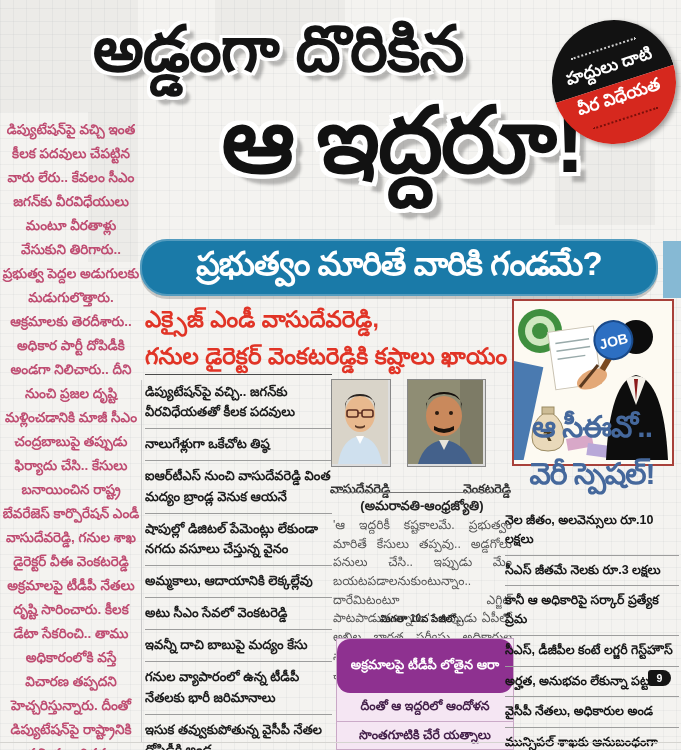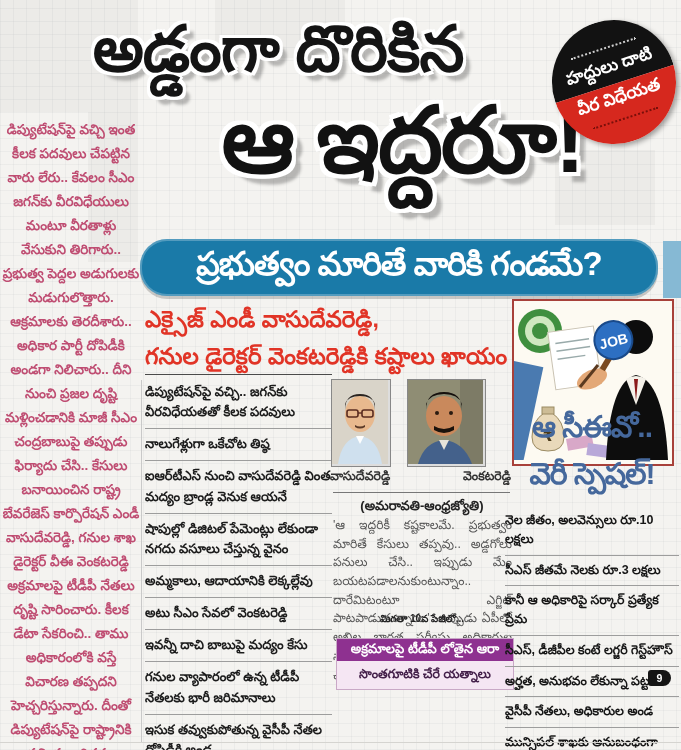--- a/index.html
+++ b/index.html
@@ -57,30 +57,30 @@
   .subhead .s2{font-size:23px;line-height:1.6;}
   
   .mid-rule{position:absolute;left:145px;top:374px;width:187px;height:0;border-top:1.5px solid #4a4a4a;}
   .mid-list{position:absolute;left:145px;top:377px;width:187px;}
   .mid-list .it{font-size:13px;font-weight:bold;color:#1b1b1b;line-height:1.55;padding:5px 0 6px;border-bottom:1px solid #9d9d9d;}
   .mid-list .it:last-child{border-bottom:none;}
   
   .photo{position:absolute;top:379px;height:86px;border:1px solid #888;background:#ddd;}
   .photoA{left:331px;width:58px;}
   .photoB{left:407px;width:77px;}
-  .cap-row{position:absolute;left:330px;top:469px;width:181px;display:flex;justify-content:space-between;}
+  .cap-row{position:absolute;left:330px;top:482px;width:181px;display:flex;justify-content:space-between;}
   .cap{font-size:12.5px;font-weight:bold;color:#333;}
   .cap-rule{position:absolute;left:333px;top:492px;width:177px;border-top:1px solid #777;}
   
   .dateline{position:absolute;left:333px;top:498px;width:178px;text-align:center;font-size:13px;font-weight:bold;color:#222;}
   .report{position:absolute;left:333px;top:516px;width:179px;font-size:12.3px;line-height:1.52;color:#575757;text-align:justify;}
   .contin{position:absolute;left:333px;top:613px;width:178px;text-align:center;font-size:10px;font-weight:bold;color:#222;}
   
   .pbox{position:absolute;left:336px;top:638px;width:176px;background:#f5e6f3;border:1px solid #c9a8c6;}
-  .pbox .phead{background:#8e3190;color:#fff;font-weight:bold;font-size:13px;text-align:center;padding:2px 2px;}
+  .pbox .phead{background:#8e3190;color:#fff;font-weight:bold;font-size:13px;text-align:center;padding:18px 2px;border-radius:13px;}
   .pbox .pit{font-size:12.5px;font-weight:bold;color:#44204a;text-align:center;padding:5px 2px;border-bottom:1px solid #cbaac8;line-height:1.4;}
   .pbox .pit:last-child{border-bottom:none;}
   
   .illus{position:absolute;left:512px;top:299px;width:158px;height:163px;border:2px solid #a8413a;background:#fdfaf2;overflow:hidden;}
   .r-headline{position:absolute;left:503px;top:404px;width:178px;text-align:center;color:#45689c;font-weight:bold;font-size:30px;line-height:1.55;letter-spacing:-1px;}
   .r-list{position:absolute;left:505px;top:506px;width:174px;}
   .r-list .it{font-size:12.5px;font-weight:bold;color:#161616;line-height:1.5;padding:5px 0 6px;border-bottom:1px solid #9d9d9d;position:relative;}
   .r-list .it:last-child{border-bottom:none;}
   .pagebadge{
     position:absolute;left:648px;top:670px;width:23px;height:16px;background:#141414;
@@ -172,20 +172,21 @@
     <span class="cap">వెంకటరెడ్డి</span>
   </div>
   <div class="cap-rule"></div>
 
   <div class="dateline">(అమరావతి-ఆంధ్రజ్యోతి)</div>
   <div class="report">'ఆ ఇద్దరికీ కష్టకాలమే. ప్రభుత్వం మారితే కేసులు తప్పవు.. అడ్డగోలు పనులు చేసి.. ఇప్పుడు మేం బయటపడాలనుకుంటున్నాం.. దారేమిటంటూ ఎగ్జిట్ పాటపాడుతున్నారు.' -ఇప్పుడు ఏపీలో అఖిల భారత సర్వీసు అధికారుల సామాజిక మాధ్యమ గ్రూప్‌లో ఎక్కడ చూసినా ఇదే చర్చ. సచివాలయం</div>
   <div class="contin">మిగతా 10వ పేజీలో...</div>
 
   <div class="pbox">
     <div class="phead">అక్రమాలపై టీడీపీ లోతైన ఆరా</div>
+    <div class="pit">దీంతో ఆ ఇద్దరిలో ఆందోళన</div>
     <div class="pit">సొంతగూటికి చేరే యత్నాలు</div>
 
   </div>
 
   <div class="illus">
     <svg width="154" height="159" viewBox="0 0 154 159">
       <rect width="154" height="159" fill="#fdfaf2"></rect>
       <rect x="-10" y="60" width="40" height="100" fill="#4a7ab0" transform="rotate(12 0 60)"></rect>
       <circle cx="26" cy="30" r="22" fill="#3f8f3f"></circle>
       <circle cx="26" cy="30" r="15" fill="#cfe8c0"></circle>

